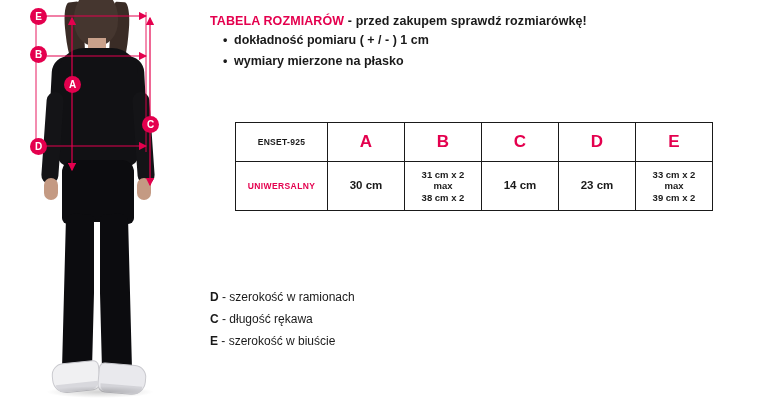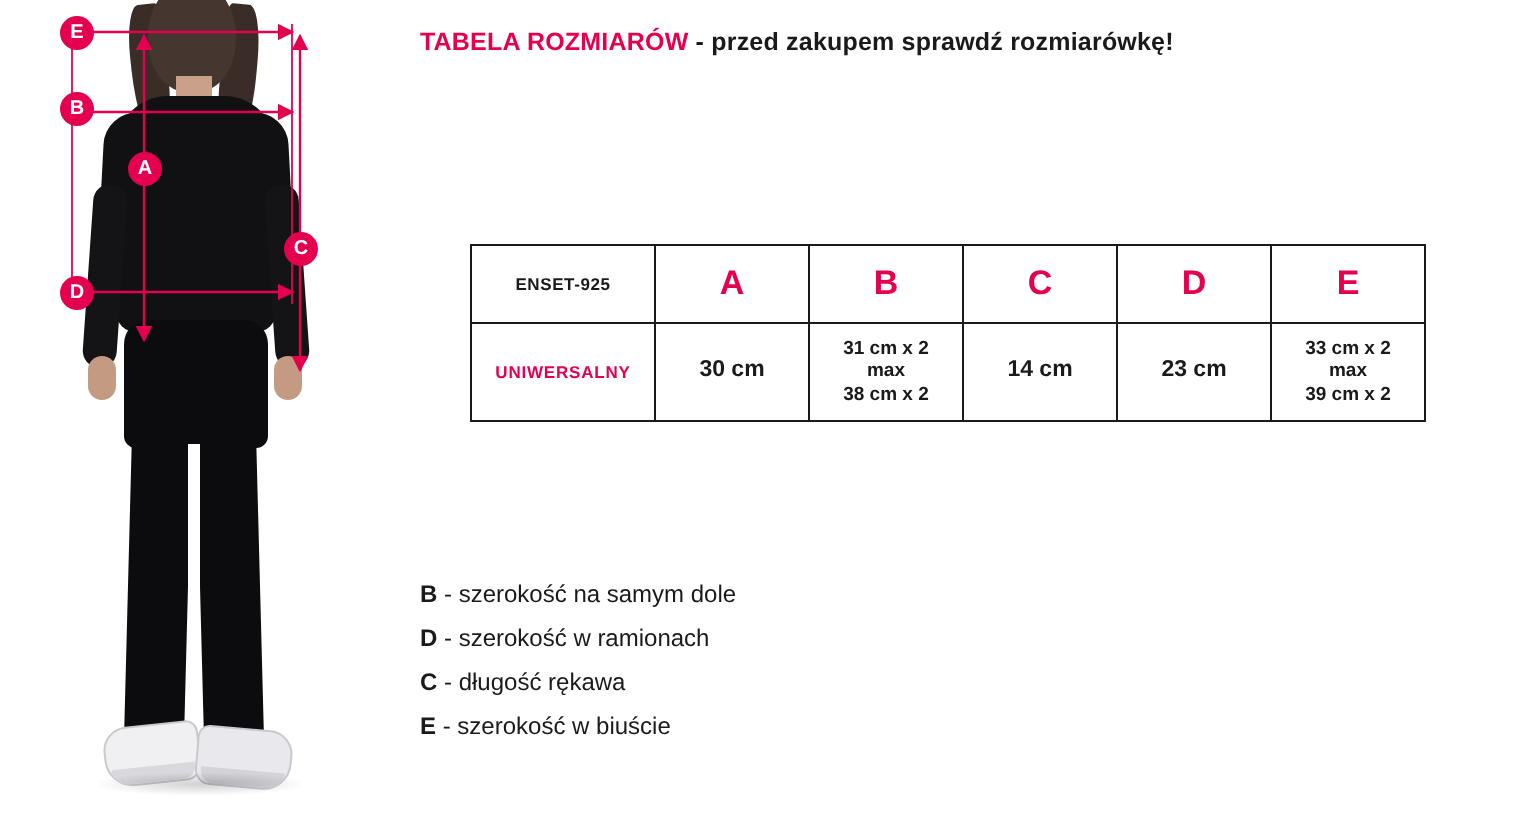--- a/index.html
+++ b/index.html
@@ -429,20 +429,24 @@
     <div class="badge" style="left:30px; top:138px;">D</div>
     <div class="badge" style="left:30px; top:8px;">E</div>
   </div>
 
   <div class="content">
 
     <div class="headline">
       <span class="hl-red">TABELA ROZMIARÓW</span><span class="hl-dark"> - przed zakupem sprawdź rozmiarówkę!</span>
     </div>
 
+    <ul class="bullets">
+      <li>dokładność pomiaru ( + / - ) 1 cm</li>
+      <li>wymiary mierzone na płasko</li>
+    </ul>
 
     <table class="size-table">
       <colgroup>
         <col class="col-code">
         <col class="col-m">
           <col class="col-m">
           <col class="col-m">
           <col class="col-m">
           <col class="col-m">
       </colgroup>
@@ -471,23 +475,20 @@
             <div class="small">33 cm x 2</div>
             <div class="small">max</div>
             <div class="small">39 cm x 2</div>
           </td>
         </tr>
       </tbody>
     </table>
 
     <div class="legend">
       <div class="legend-row">
-        <span class="lk">B</span><span> - szerokość na samym dole</span>
-      </div>
-      <div class="legend-row">
         <span class="lk">D</span><span> - szerokość w ramionach</span>
       </div>
       <div class="legend-row">
         <span class="lk">C</span><span> - długość rękawa</span>
       </div>
       <div class="legend-row">
         <span class="lk">E</span><span> - szerokość w biuście</span>
       </div>
     </div>
 

